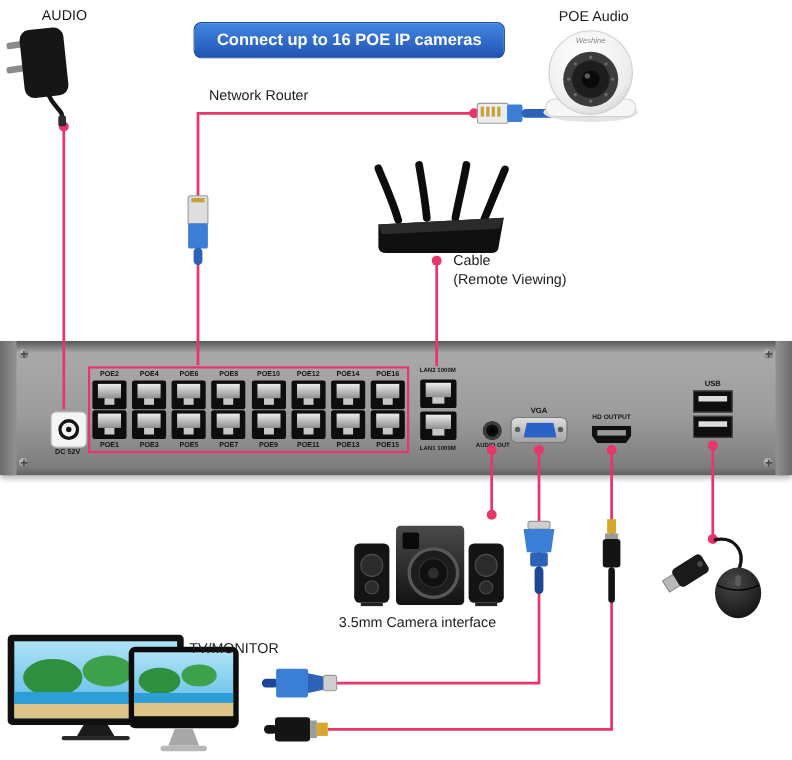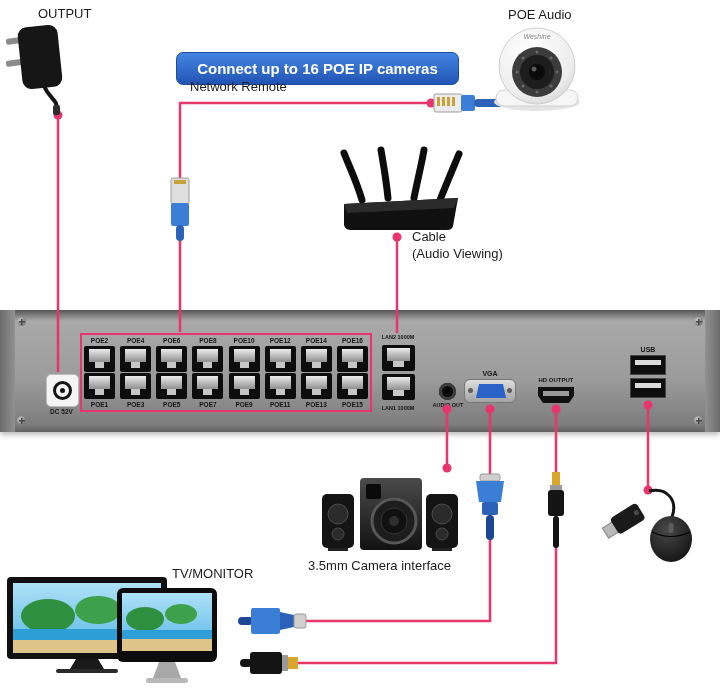--- a/index.html
+++ b/index.html
@@ -2,21 +2,21 @@
 <html><head>
 <meta charset="utf-8">
 <style>
   html,body{margin:0;padding:0;background:#fff;}
   body{font-family:"Liberation Sans",sans-serif;}
   .stage{position:relative;width:720px;height:691px;background:#fff;overflow:hidden;}
   .abs{position:absolute;}
   .lbl{position:absolute;color:#1c1c1c;font-size:13px;white-space:nowrap;z-index:8;}
 
   
-  .banner{left:176px;top:52px;width:281px;height:31px;background:linear-gradient(180deg,#4486e2 0%,#2154b4 100%);
+  .banner{left:176px;top:20px;width:281px;height:31px;background:linear-gradient(180deg,#4486e2 0%,#2154b4 100%);
     border:1px solid #1c4da0;border-radius:7px;color:#fff;font-weight:bold;font-size:15px;
     display:flex;align-items:center;justify-content:center;z-index:8;}
 
   
   .nvr{left:0;top:310px;width:720px;height:122px;z-index:1;
     background:linear-gradient(180deg,#565656 0%,#a9a9a9 9%,#9c9c9c 55%,#7d7d7d 94%,#606060 100%);
     box-shadow:0 3px 5px rgba(0,0,0,.25);border-radius:3px;}
   .cap{position:absolute;top:0;width:15px;height:122px;background:linear-gradient(90deg,#6b6b6b,#919191);}
   .cap.right{right:0;background:linear-gradient(90deg,#919191,#6b6b6b);}
   .screw{position:absolute;width:9px;height:9px;border-radius:50%;
@@ -375,22 +375,22 @@
 
   <div class="illus" style="left:240px;top:646px;width:62px;height:34px;">
     <svg width="62" height="34" viewBox="0 0 62 34">
       <rect x="0" y="13" width="12" height="8" rx="4" fill="#141414"></rect>
       <rect x="10" y="6" width="32" height="22" rx="3" fill="#141414"></rect>
       <rect x="42" y="9" width="6" height="16" fill="#9a9a9a"></rect>
       <rect x="48" y="11" width="10" height="12" fill="#d8a62a"></rect>
     </svg>
   </div>
 
-  <span class="lbl" style="left:38px;top:6px;">OUTPUT</span>
+  <span class="lbl" style="left:38px;top:6px;">AUDIO</span>
   <div class="abs banner">Connect up to 16 POE IP cameras</div>
-  <span class="lbl" style="left:190px;top:79px;">Network Remote</span>
+  <span class="lbl" style="left:190px;top:79px;">Network Router</span>
   <span class="lbl" style="left:508px;top:7px;">POE Audio</span>
   <span class="lbl" style="left:412px;top:229px;">Cable</span>
-  <span class="lbl" style="left:412px;top:246px;">(Audio Viewing)</span>
+  <span class="lbl" style="left:412px;top:246px;">(Remote Viewing)</span>
   <span class="lbl" style="left:308px;top:558px;">3.5mm Camera interface</span>
-  <span class="lbl" style="left:172px;top:566px;">TV/MONITOR</span>
+  <span class="lbl" style="left:172px;top:582px;">TV/MONITOR</span>
 
 </div>
 
 </body></html>

